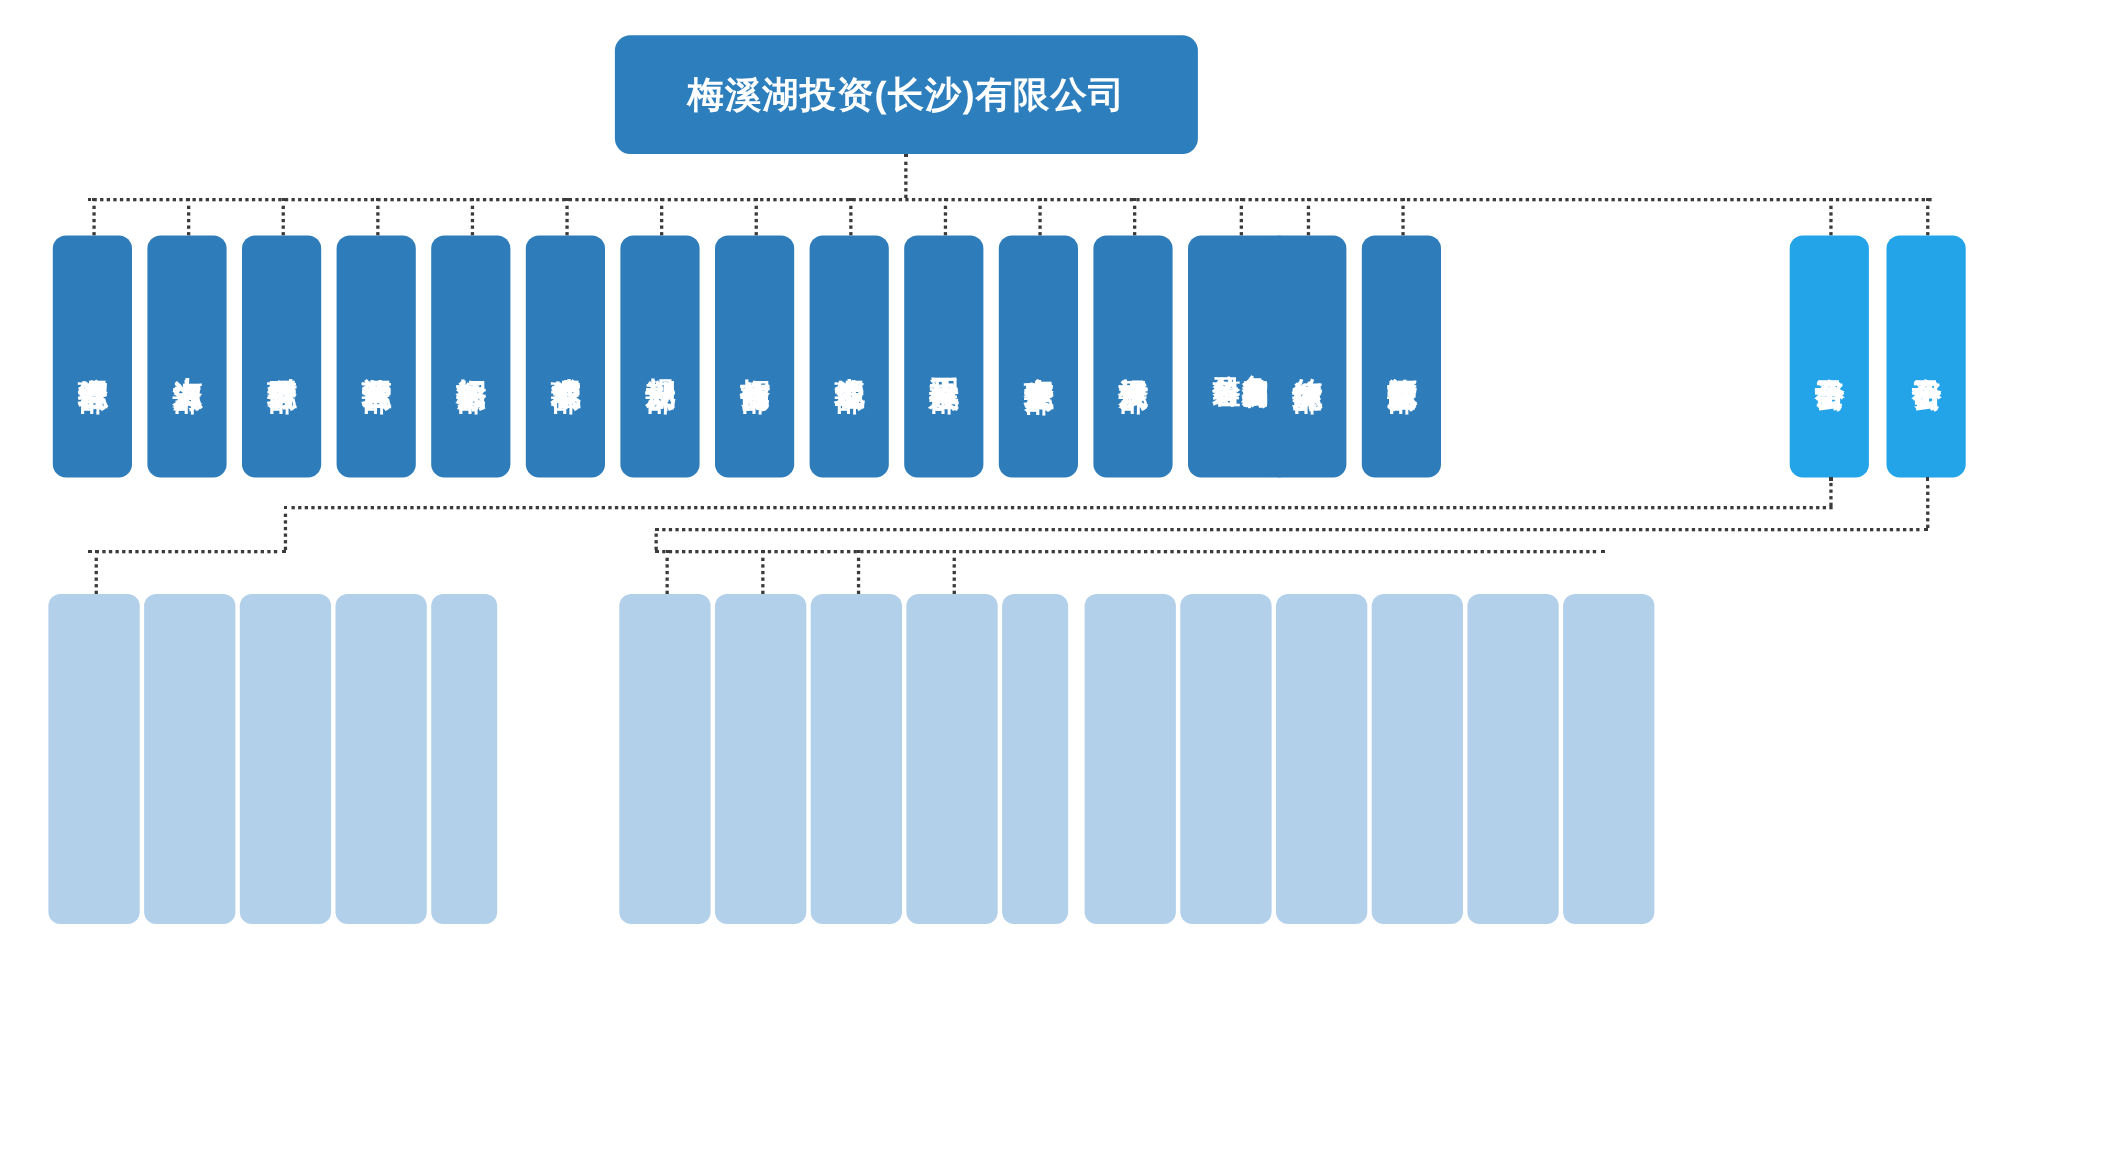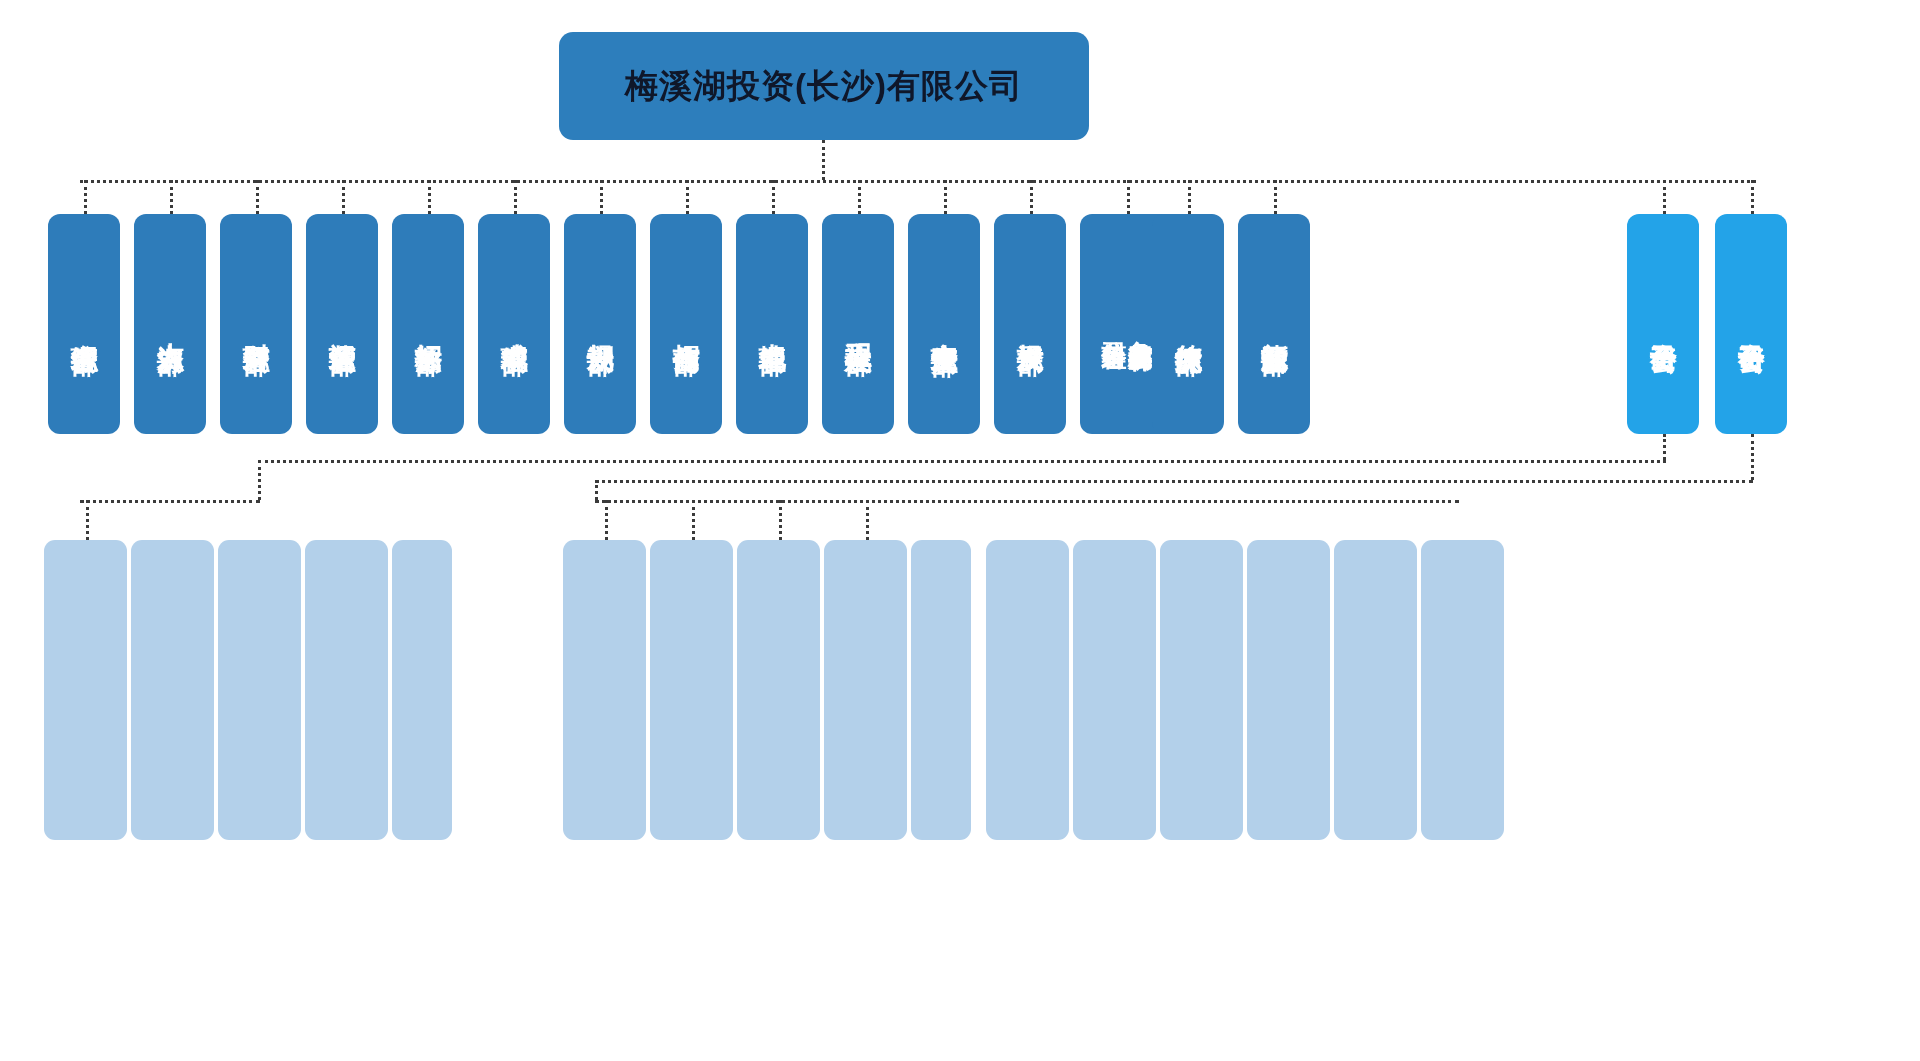--- a/index.html
+++ b/index.html
@@ -19,21 +19,21 @@
     border-radius:12px;
     display:flex;
     align-items:center;
     justify-content:center;
     overflow:hidden;
   }
 
   
   .node-root {
     background:#2d7ebc;
-    color:#0f172a;
+    color:#ffffff;
     font-size:33px;
     font-weight:bold;
     letter-spacing:1px;
     border-radius:14px;
     padding:0 26px;
     white-space:nowrap;
   }
 
   
   .node-dept {

